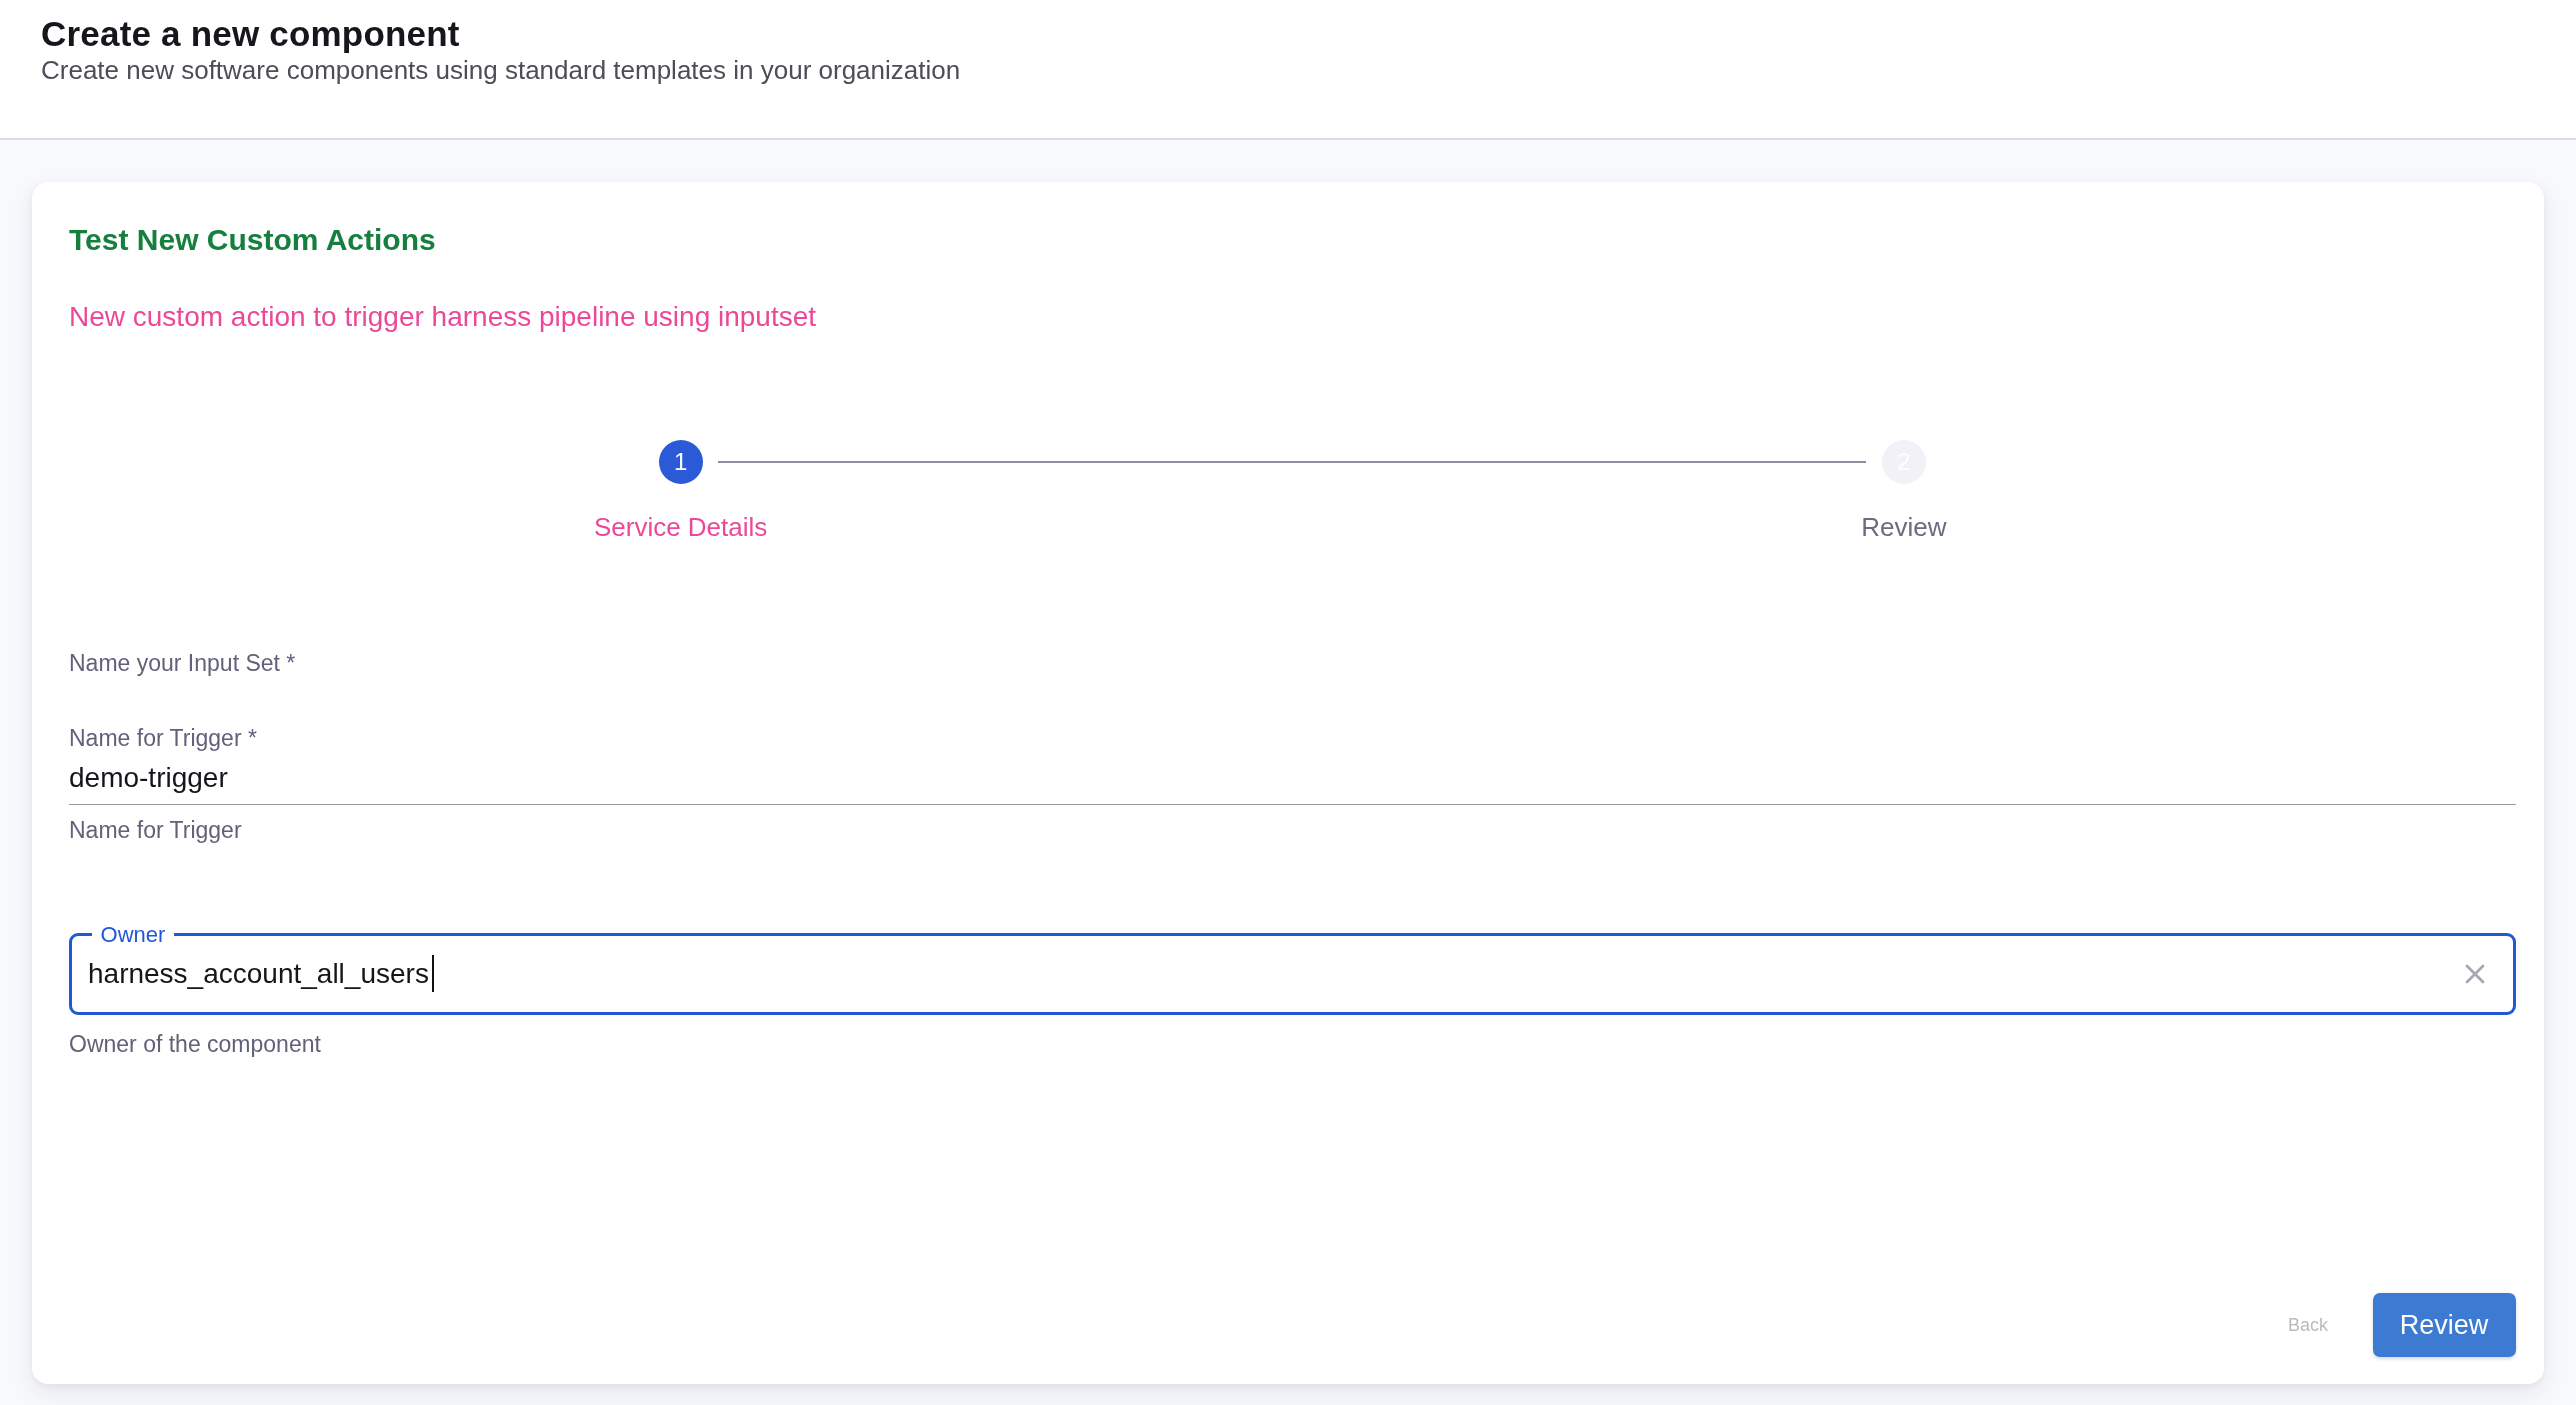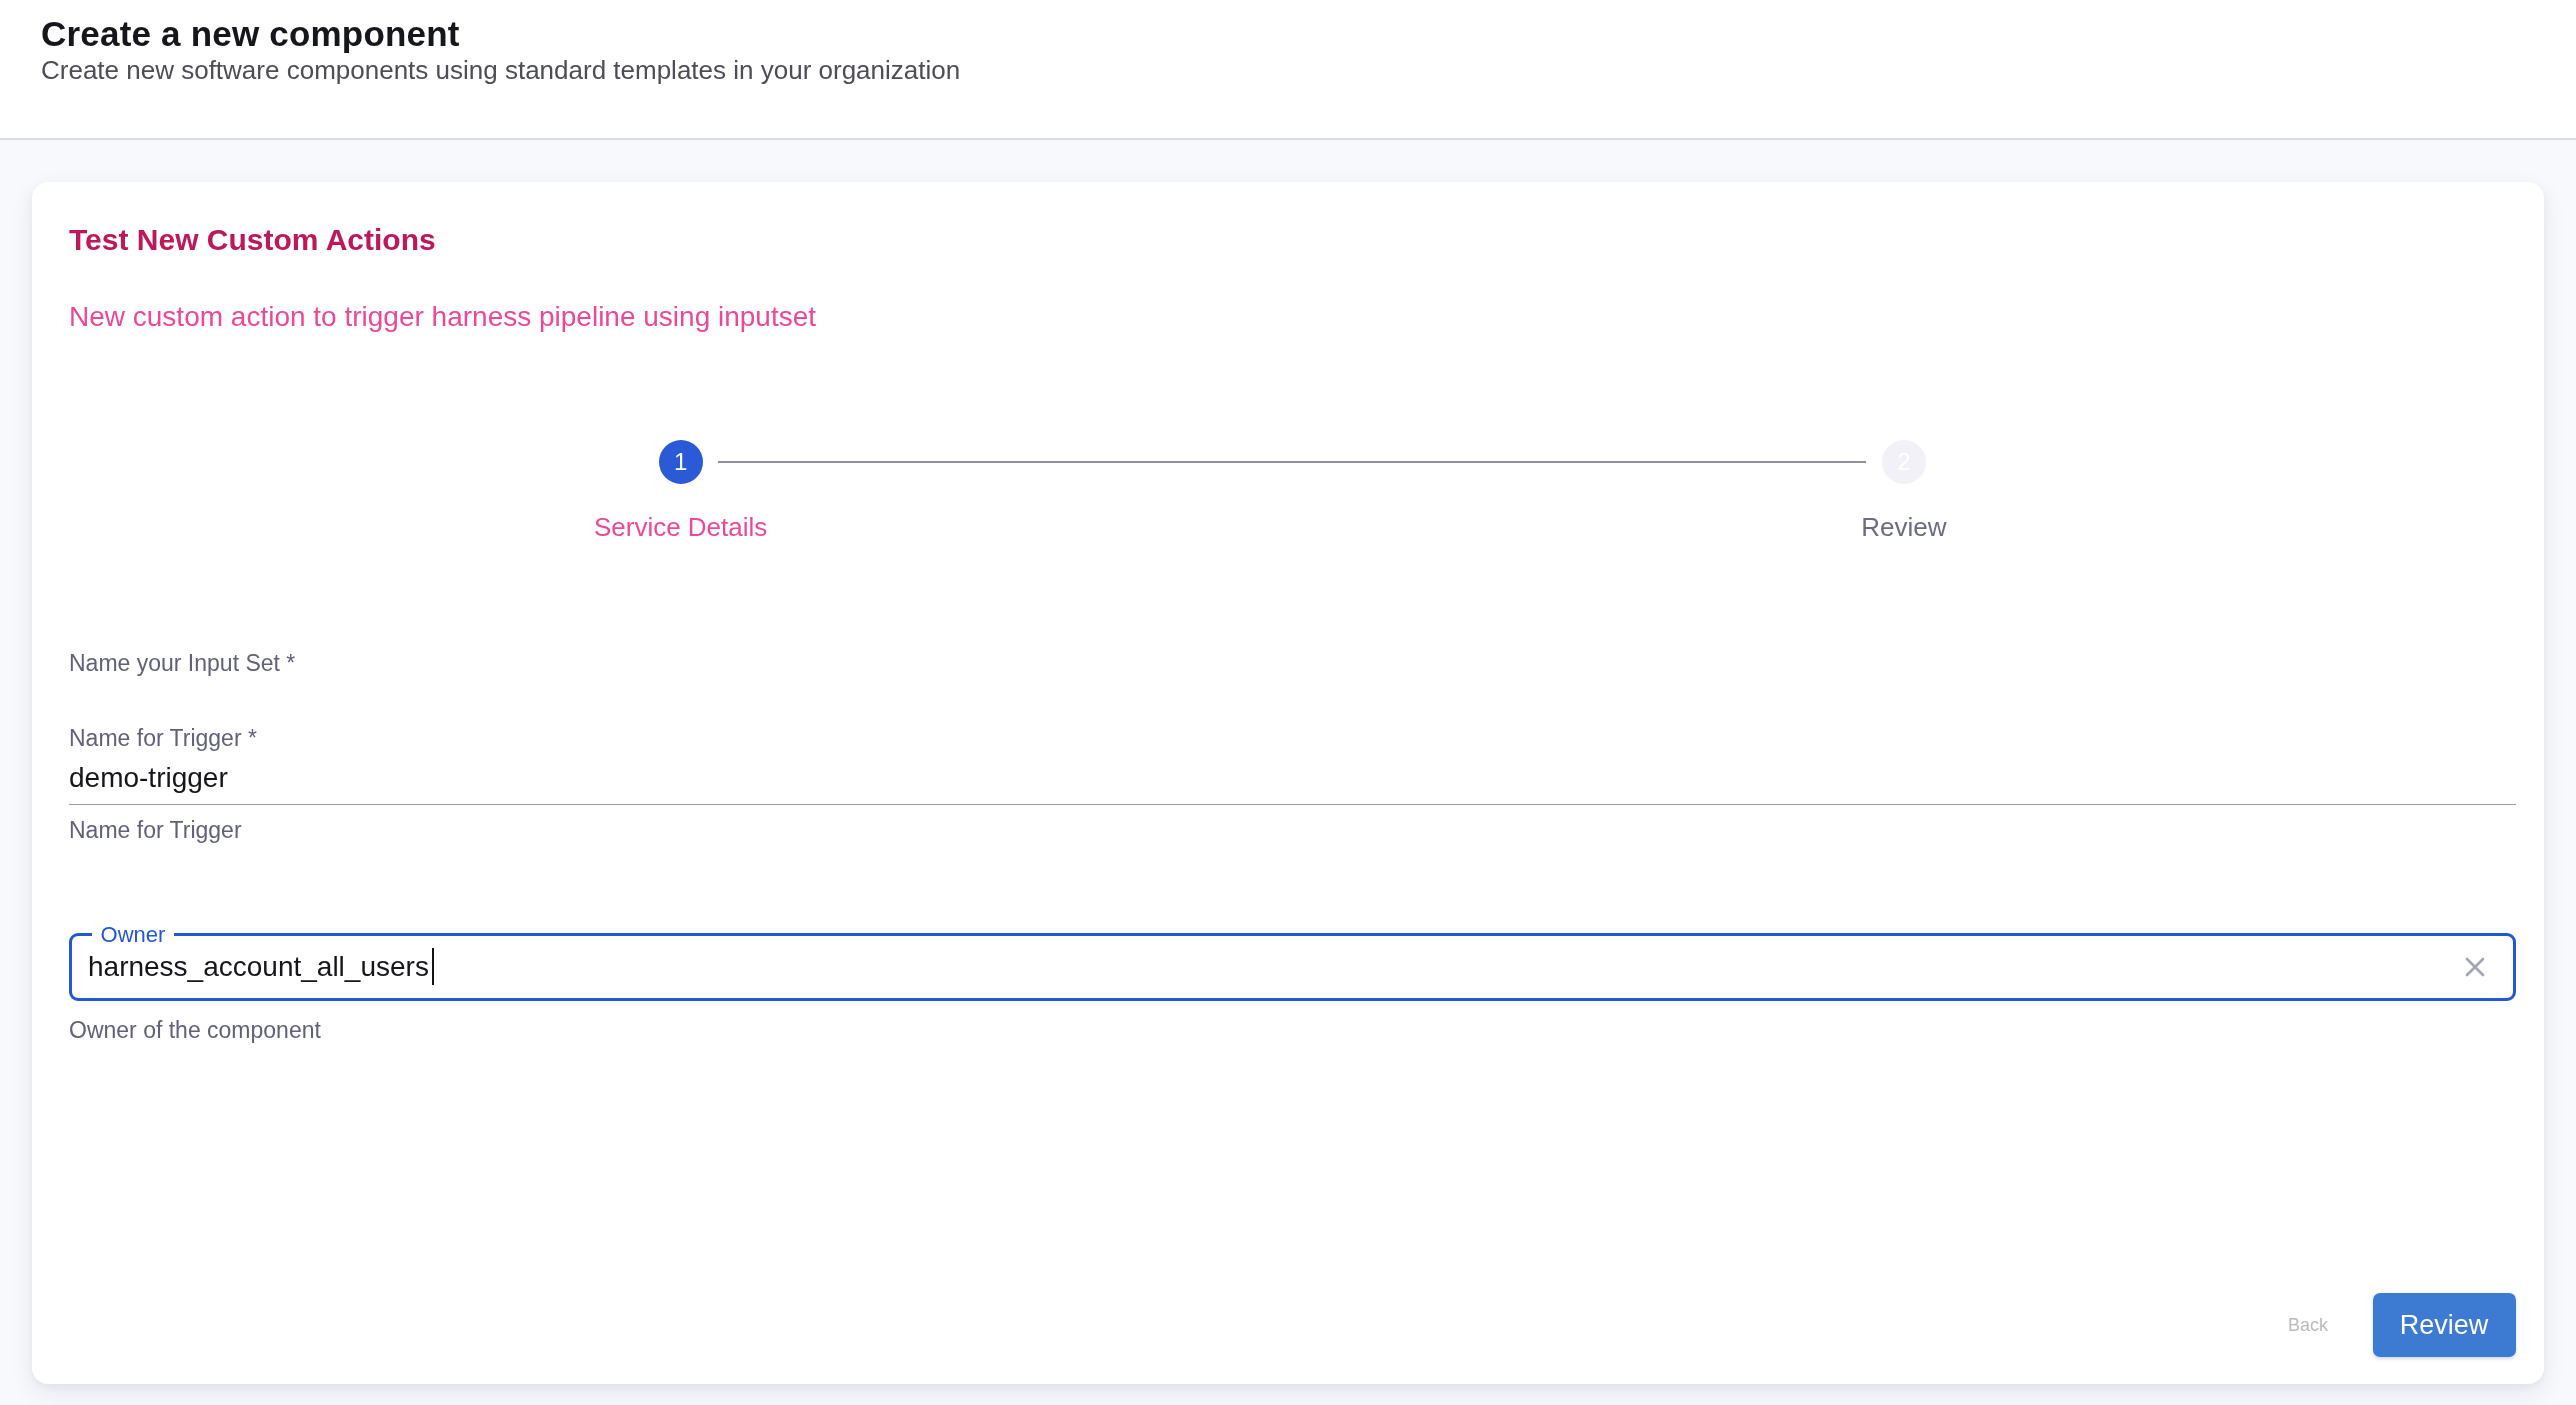--- a/index.html
+++ b/index.html
@@ -39,21 +39,21 @@
     background: #ffffff;
     border-radius: 16px;
     height: 1202px;
     padding: 37px 28.5px 0 37px;
     box-shadow: 0 9px 25px rgba(30, 40, 90, 0.08), 0 2.7px 7.1px rgba(30, 40, 90, 0.05);
   }
   .template-title {
     font-size: 30px;
     line-height: 41px;
     font-weight: 700;
-    color: #be185d;
+    color: #15803d;
   }
   .template-description {
     margin-top: 39px;
     font-size: 28px;
     line-height: 36px;
     color: #ec4899;
   }
 
   
   .stepper {
@@ -105,21 +105,21 @@
   }
   .std-input.plain {
     border-bottom: 1.8px solid #9b9ba6;
   }
   .field-helper { margin-top: 11.6px; font-size: 23px; line-height: 27px; color: #61617a; }
 
   
   .owner-field { margin-top: 89px; }
   .owner-box {
     position: relative;
-    height: 68px;
+    height: 82px;
     border: 3.6px solid #2257d6;
     border-radius: 9px;
     display: flex;
     align-items: center;
     padding: 0 18px 0 16px;
     background: #ffffff;
     cursor: text;
   }
   .owner-floating-label {
     position: absolute;

